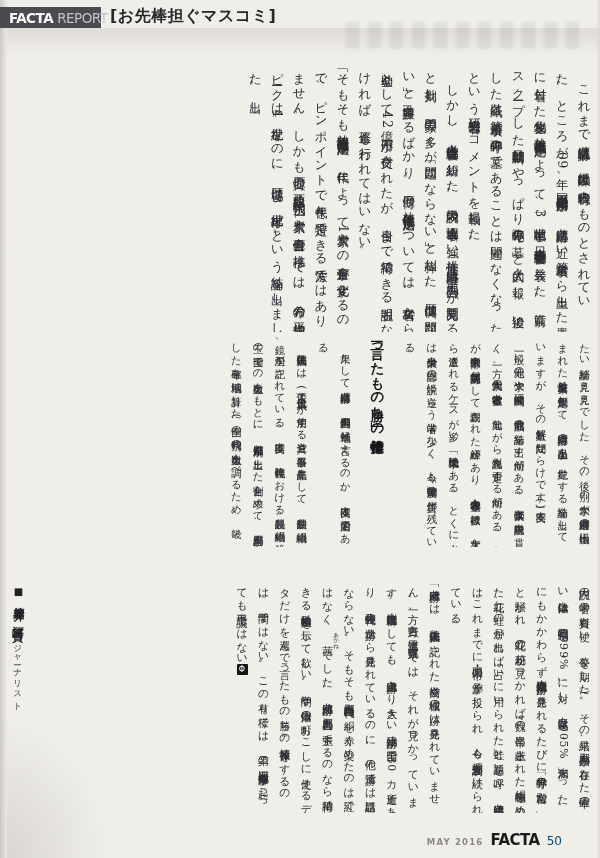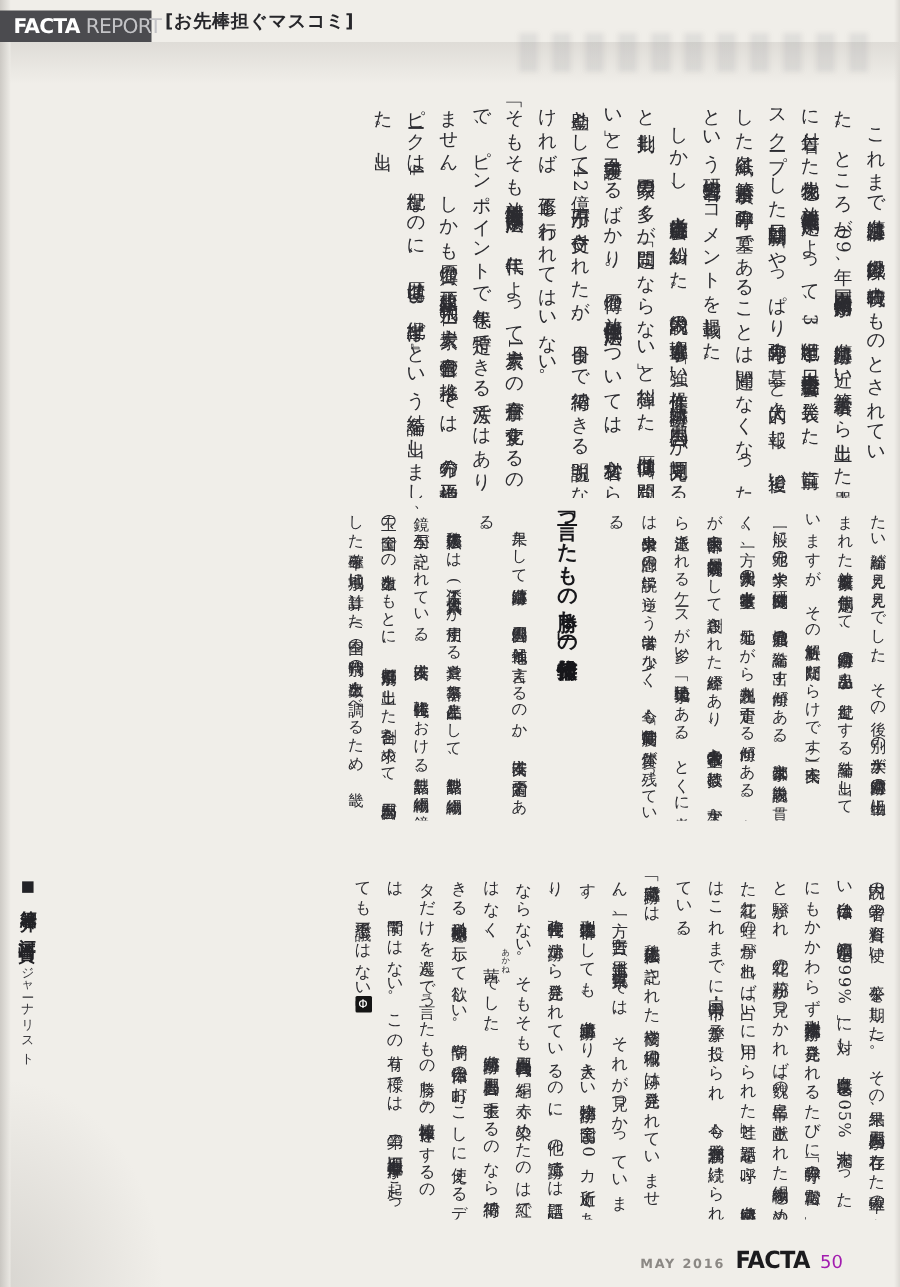--- a/index.html
+++ b/index.html
@@ -23,21 +23,21 @@
     background:linear-gradient(270deg,#dcd9d4,rgba(236,234,229,0));}
 
   
   .brand-box{position:absolute;left:0;top:7px;width:101px;height:21px;
     background:#4b4b4f;display:flex;align-items:center;padding-left:9px;box-sizing:border-box;
     font-family:"DejaVu Sans","Liberation Sans",sans-serif;}
   .brand-facta{color:#ffffff;font-weight:bold;font-size:13.5px;letter-spacing:-0.5px;}
   .brand-report{color:#c3c3c6;font-weight:normal;font-size:13.5px;letter-spacing:-0.5px;margin-left:4px;}
   .strap{position:absolute;left:110px;top:6px;
     font-family:"DejaVu Sans","Liberation Sans",sans-serif;
-    font-weight:bold;font-size:12px;color:#27272b;letter-spacing:0.5px;}
+    font-weight:bold;font-size:16px;color:#27272b;letter-spacing:0.5px;}
 
   
   .vband{position:absolute;writing-mode:vertical-rl;text-orientation:mixed;
     overflow:hidden;text-align:start;}
   .vband p{margin:0;}
   .vband p.ind{text-indent:1em;}
   .band1{top:64px;right:5px;left:2px;height:268px;
     font-size:12.4px;line-height:21.9px;letter-spacing:0.8px;}
   .band2{top:336px;right:5px;left:2px;height:211px;
     font-size:10.4px;line-height:21.8px;letter-spacing:0.5px;}
@@ -60,21 +60,21 @@
   .author-label{font-weight:bold;font-size:11px;letter-spacing:1px;}
   .author-name{font-weight:bold;font-size:11.5px;letter-spacing:2px;margin-top:10px;display:inline-block;}
   .author-title{font-size:8.5px;letter-spacing:1.5px;margin-top:8px;display:inline-block;color:#3a3a3e;}
 
   
   .footer{position:absolute;right:38px;top:831px;display:flex;align-items:baseline;
     font-family:"DejaVu Sans","Liberation Sans",sans-serif;}
   .footer-issue{font-size:8.5px;font-weight:bold;letter-spacing:1.2px;color:#8b8884;}
   .footer-brand{font-size:15px;font-weight:900;letter-spacing:-0.5px;color:#1b1b1e;margin:0 7px;
     transform:scaleY(1.05);}
-  .footer-page{font-size:12px;color:#a21caf;}
+  .footer-page{font-size:12px;color:#0c4a6e;}
 </style>
 </head>
 <body>
 
 <div>
 
   <div class="scan-band"></div>
   <div class="ghost-bleed"></div>
   <div class="corner-shade"></div>
   <div class="edge-left"></div>

